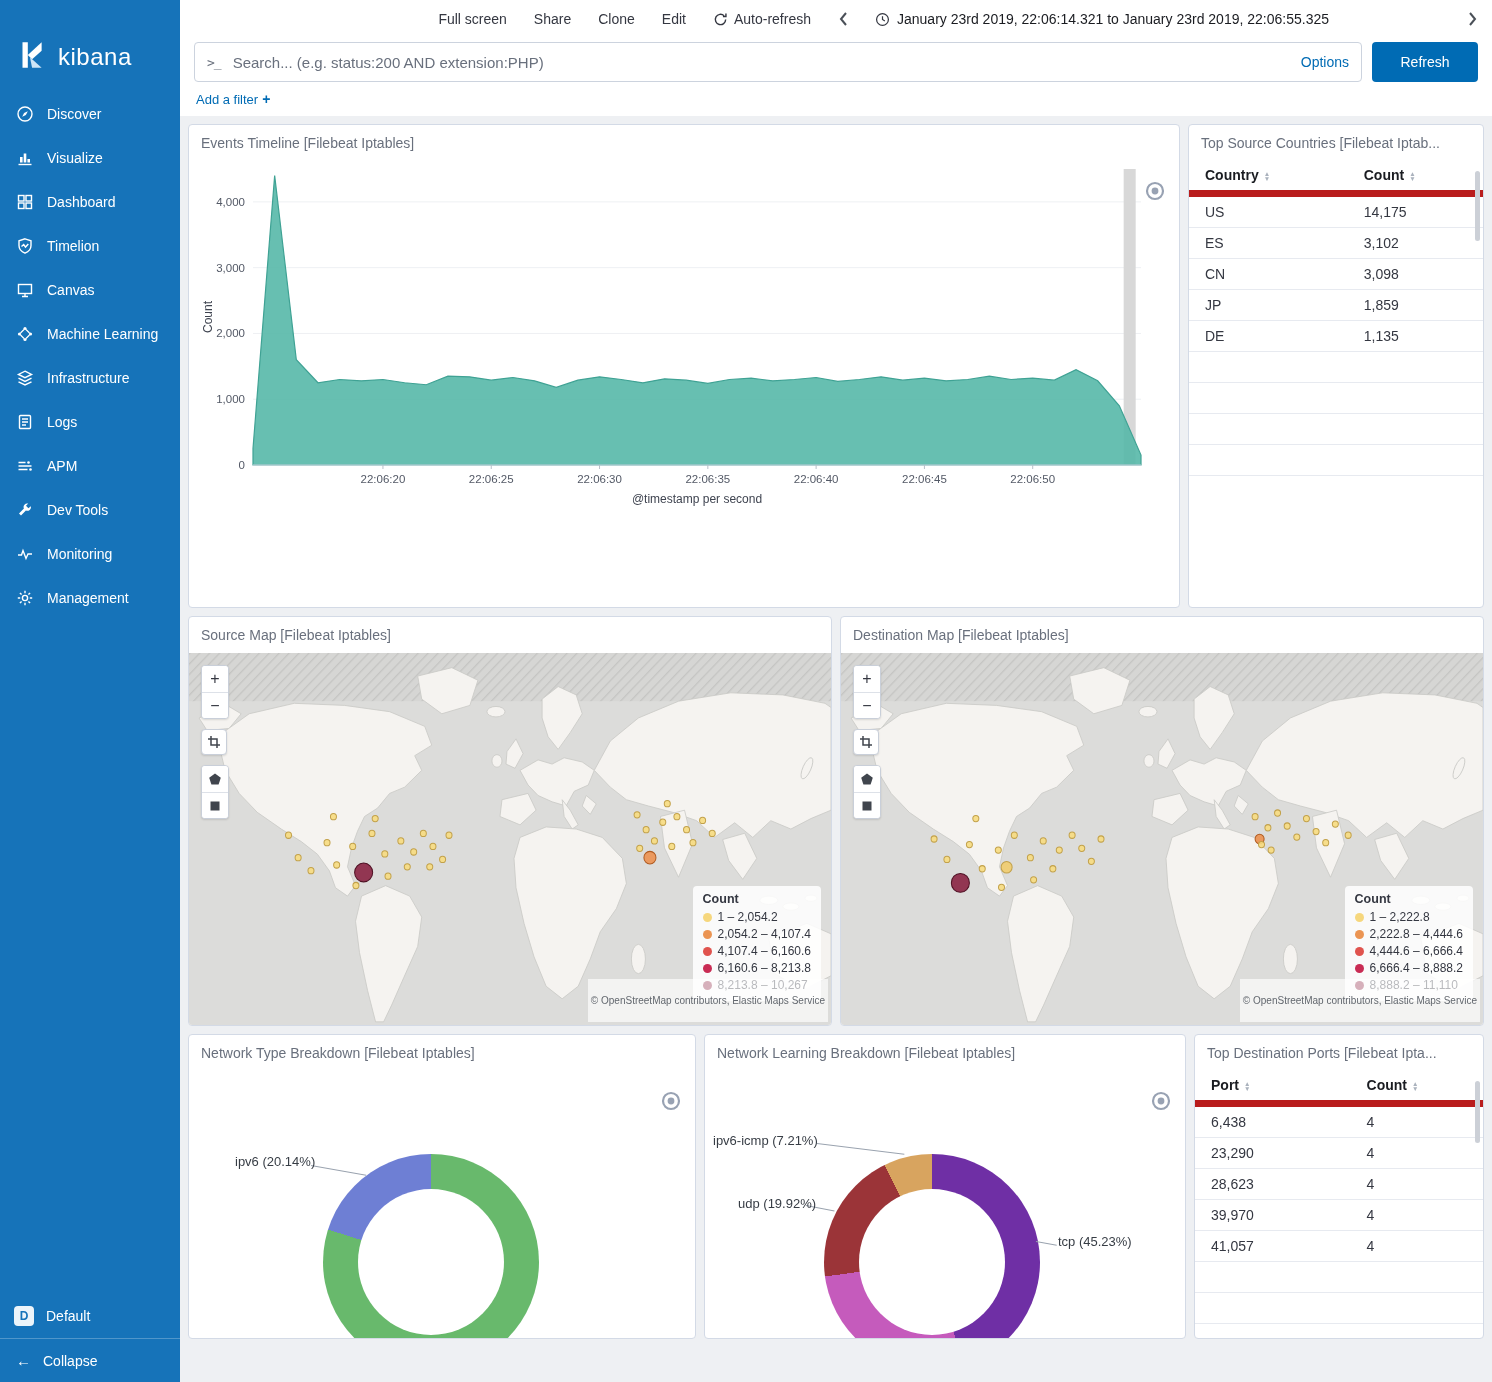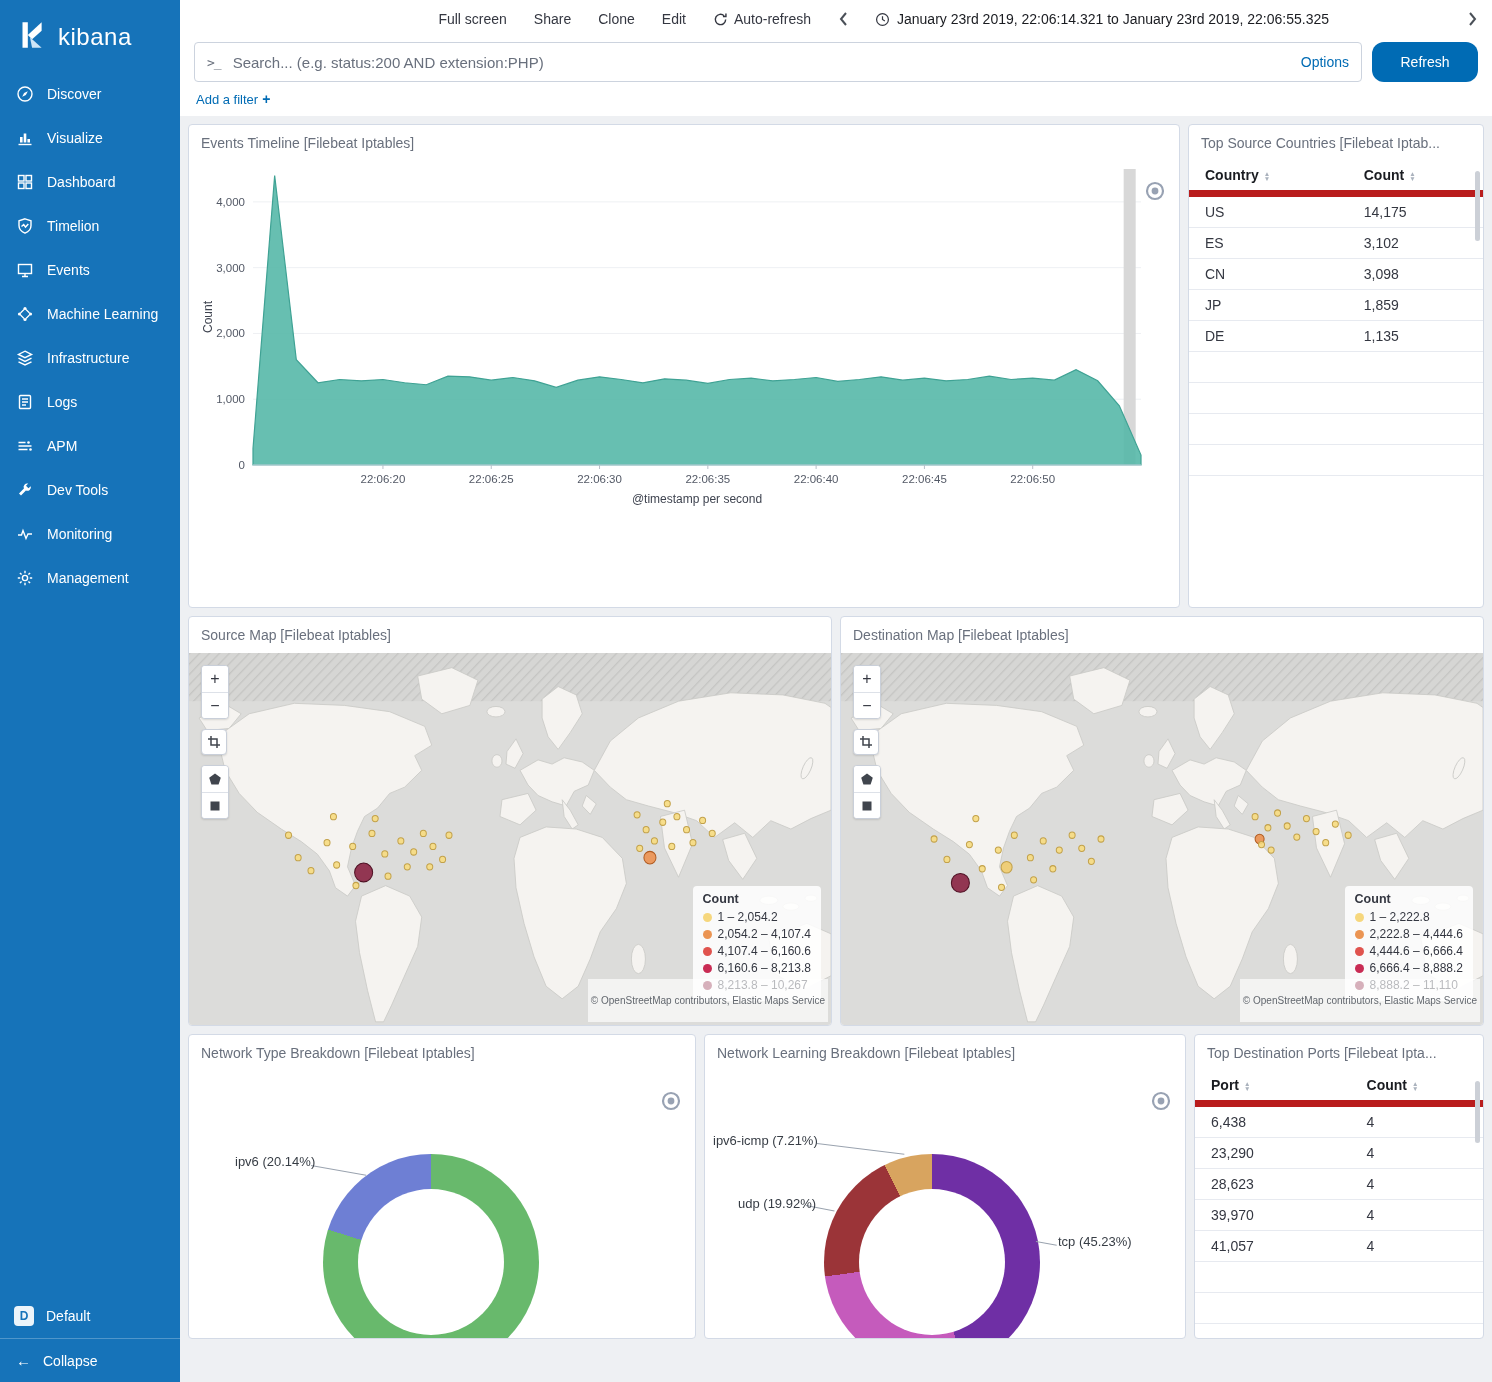--- a/index.html
+++ b/index.html
@@ -2,21 +2,21 @@
 <html><head>
 <meta charset="utf-8">
 <style>
   * { box-sizing: border-box; }
   html,body { margin:0; padding:0; }
   body { font-family:"Liberation Sans", sans-serif; color:#343741; background:#fff; }
   .app { width:1492px; height:1382px; display:flex; overflow:hidden; }
 
   
   .sidebar { width:180px; flex:0 0 180px; background:#1673b9; color:#fff; display:flex; flex-direction:column; }
-  .logo { display:flex; align-items:center; gap:10px; padding:18px 14px 16px 14px; }
+  .logo { display:flex; align-items:center; gap:10px; padding:18px 14px 16px 14px;margin-top:20px; }
   .logo svg { width:34px; height:34px; }
   .logo-text { font-size:24px; font-weight:400; letter-spacing:.5px; color:#fff; }
   .side-nav { display:flex; flex-direction:column; }
   .nav-item { display:flex; align-items:center; gap:13px; height:44px; padding:0 16px; cursor:pointer; font-size:14px; color:#fff; }
   .nav-icon { width:18px; height:18px; display:inline-flex; }
   .nav-icon svg { width:18px; height:18px; }
   .sidebar-footer { margin-top:auto; }
   .space-row { display:flex; align-items:center; gap:12px; height:44px; padding:0 14px; font-size:14px; cursor:pointer; }
   .space-badge { width:20px; height:20px; border-radius:4px; background:rgba(255,255,255,.92); color:#1673b9; font-weight:bold; font-size:12px; display:flex; align-items:center; justify-content:center; }
   .collapse-row { display:flex; align-items:center; gap:12px; height:44px; padding:0 16px; font-size:14px; border-top:1px solid rgba(255,255,255,.25); cursor:pointer; }
@@ -37,21 +37,21 @@
   .chev svg { width:10px; height:16px; }
   .fwd { margin-left:112px; }
   .time-range { display:inline-flex; align-items:center; gap:7px; color:#1a1c21; cursor:pointer; }
 
   .search-row { display:flex; align-items:center; gap:10px; padding:8px 14px 6px 14px; }
   .search-box { flex:1; display:flex; align-items:center; height:40px; border:1px solid #ccd3de; border-radius:4px; padding:0 12px; background:#fff; }
   .prompt-icon { font-family:"DejaVu Sans Mono", monospace; color:#69707d; font-size:13px; margin-right:10px; letter-spacing:-1px; }
   .search-input { flex:1; border:none; outline:none; font-size:15px; font-family:"Liberation Sans", sans-serif; color:#343741; }
   .search-input::placeholder { color:#69707d; opacity:1; }
   .options-link { color:#006bb4; font-size:14px; text-decoration:none; cursor:pointer; margin-left:10px; }
-  .refresh-btn { width:106px; height:40px; background:#006bb4; color:#fff; border:none; border-radius:12px; font-size:14px; font-family:"Liberation Sans", sans-serif; cursor:pointer; }
+  .refresh-btn { width:106px; height:40px; background:#006bb4; color:#fff; border:none; border-radius:4px; font-size:14px; font-family:"Liberation Sans", sans-serif; cursor:pointer; }
 
   .filter-row { padding:3px 16px 9px 16px; font-size:13px; }
   .add-filter { color:#006bb4; text-decoration:none; cursor:pointer; }
   .add-filter .plus { font-weight:bold; margin-left:4px; font-size:14px; }
 
   
   .dashboard { flex:1; background:#eef0f3; padding:8px; display:flex; flex-direction:column; gap:8px; overflow:hidden; }
   .dash-row { display:flex; gap:8px; }
   .row1 { height:484px; }
   .row2 { height:410px; }
@@ -176,21 +176,21 @@
           </span>
           <span class="nav-label">Timelion</span>
         </div>
         <div class="nav-item">
           <span class="nav-icon">
             <svg viewBox="0 0 18 18" fill="none" stroke="#fff" stroke-width="1.4">
               <rect x="2.5" y="3.5" width="13" height="9"></rect>
               <path d="M6 15.5h6M9 12.5v3"></path>
             </svg>
           </span>
-          <span class="nav-label">Events</span>
+          <span class="nav-label">Canvas</span>
         </div>
         <div class="nav-item">
           <span class="nav-icon">
             <svg viewBox="0 0 18 18" fill="#fff">
               <circle cx="3.5" cy="9" r="1.6"></circle>
               <circle cx="9" cy="3.5" r="1.6"></circle>
               <circle cx="14.5" cy="9" r="1.6"></circle>
               <circle cx="9" cy="14.5" r="1.6"></circle>
               <path d="M4.5 8l3.5-3.5M10 4.5L13.5 8M13.5 10L10 13.5M8 13.5L4.5 10" stroke="#fff" stroke-width="1.2"></path>
             </svg>

